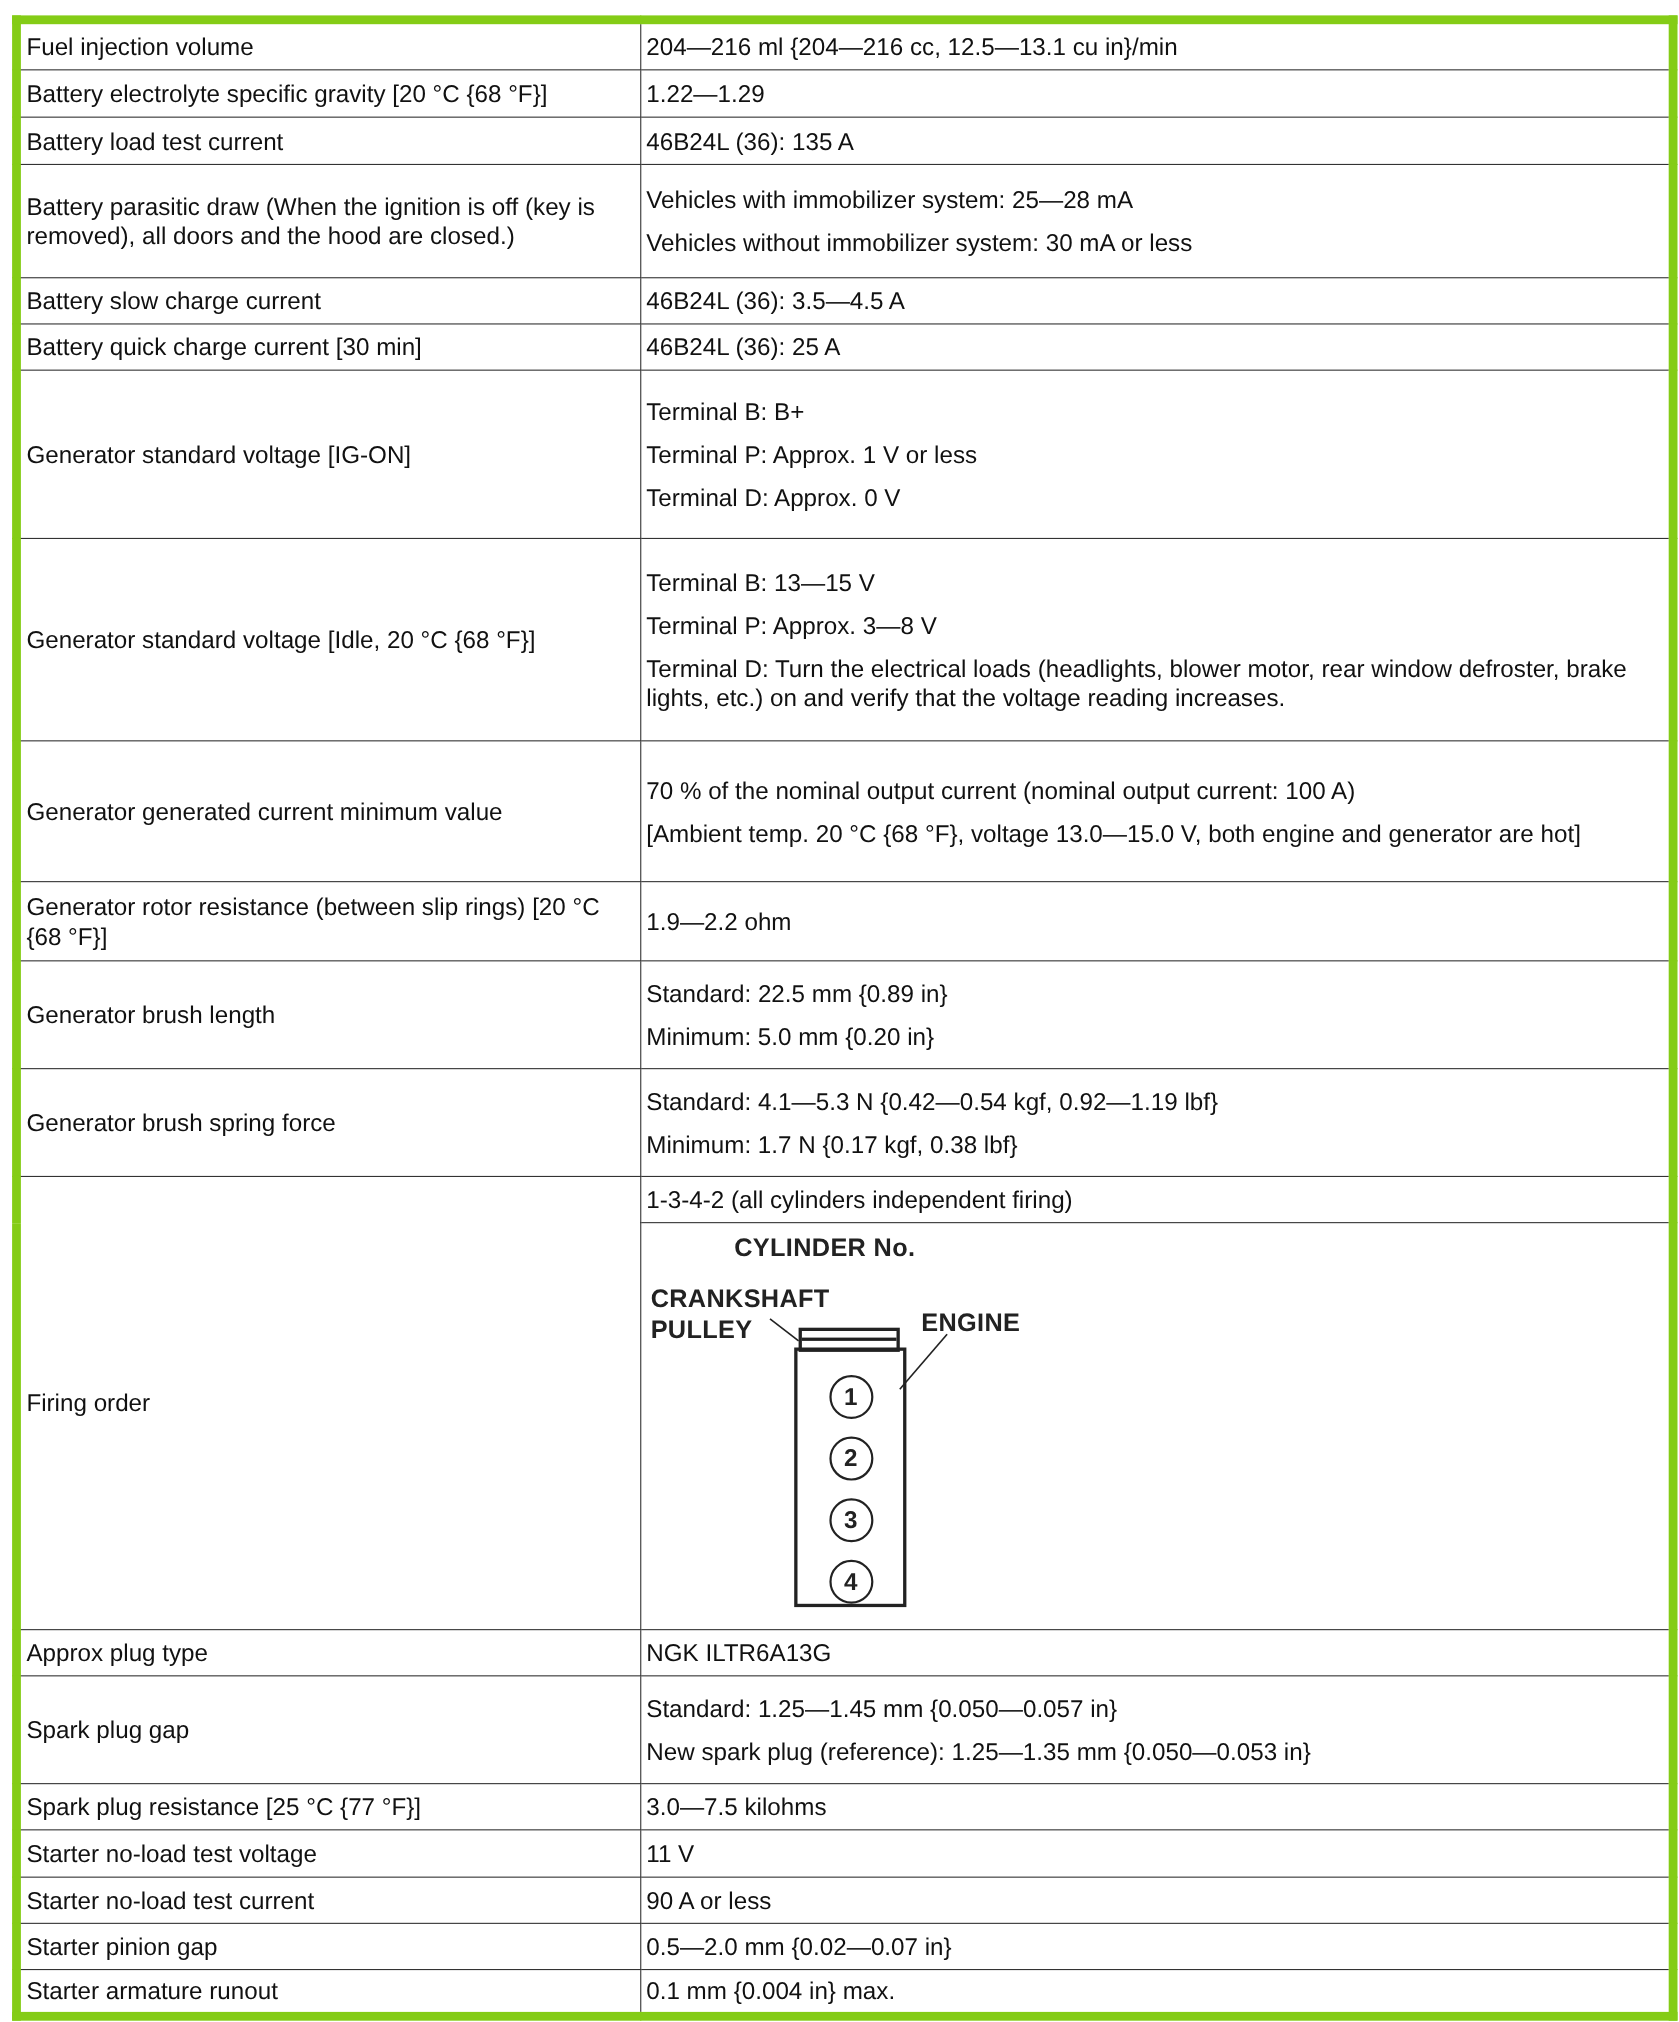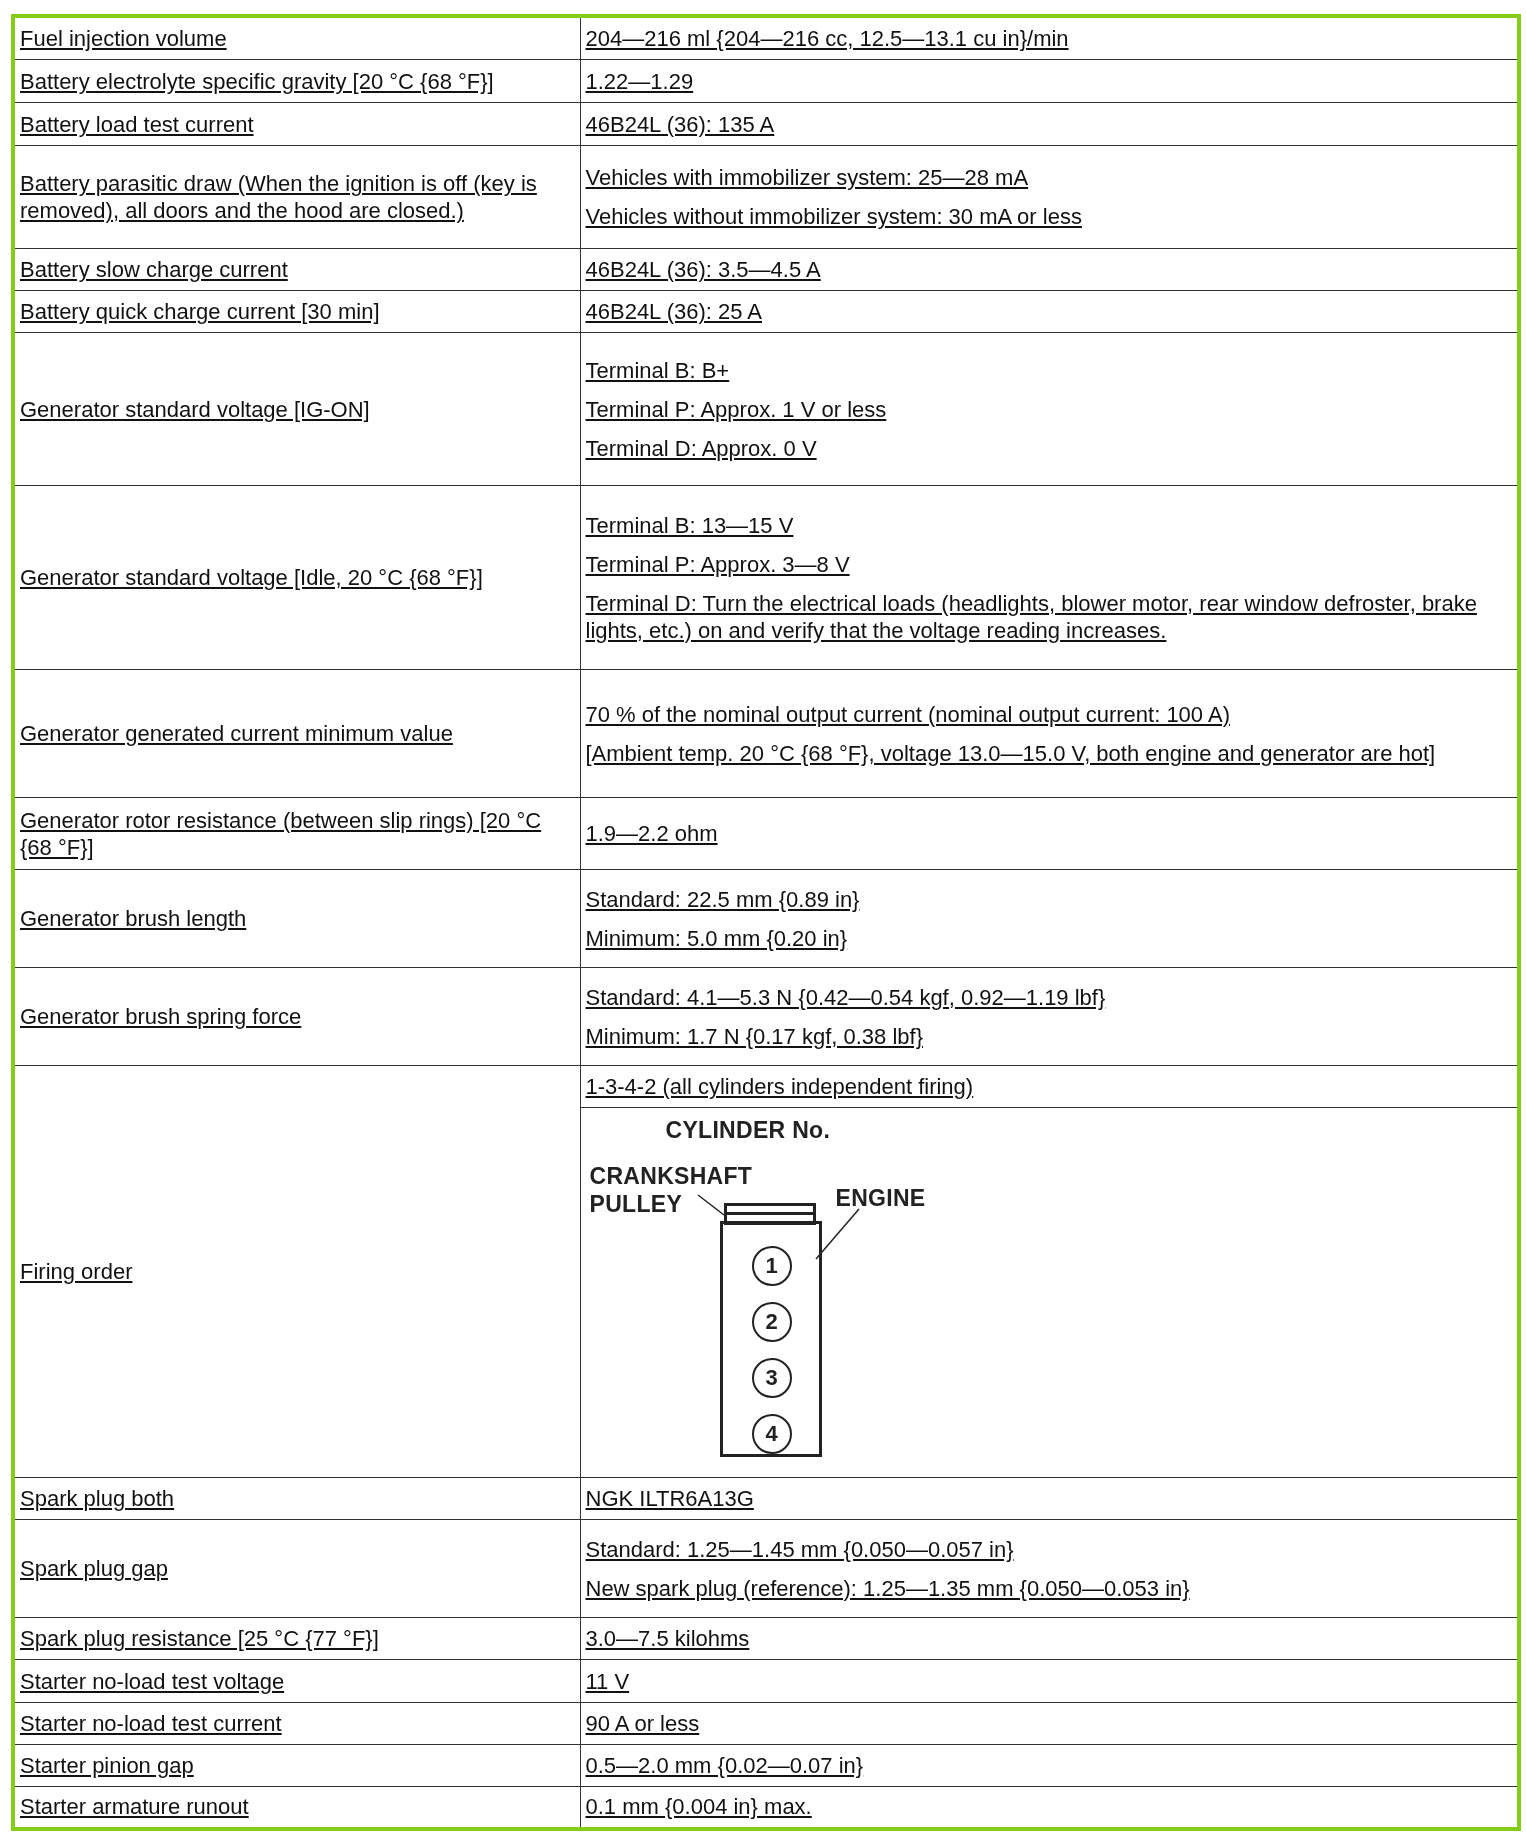--- a/index.html
+++ b/index.html
@@ -1,22 +1,21 @@
 <!DOCTYPE html>
 <html><head>
 <meta charset="utf-8">
 <style>
   html, body { margin: 0; padding: 0; background: #ffffff; }
   body { width: 1526px; height: 1838px; position: relative; overflow: hidden;
          font-family: "Liberation Sans", "DejaVu Sans", sans-serif; color: #111; }
   #spec-table {
     position: absolute; left: 11px; top: 14px; width: 1506px;
     border-collapse: collapse; table-layout: fixed;
-    border: 4px solid #84cc16;
-    text-decoration: underline;
+    border: 8px solid #84cc16;
   }
   #spec-table td {
     border: 1px solid #333; vertical-align: middle;
     font-size: 22px; line-height: 27px; padding: 0 5px;
   }
   col.c1 { width: 567px; }
   col.c2 { width: 939px; }
   .p + .p { margin-top: 12px; }
   .p { display: block; }
   .row1 td { height: 41px; }
@@ -127,21 +126,21 @@
           <div class="eng">
             <div class="cyl" style="top:22px">1</div>
             <div class="cyl" style="top:78px">2</div>
             <div class="cyl" style="top:134px">3</div>
             <div class="cyl" style="top:190px">4</div>
           </div>
         </div>
       </td>
     </tr>
     <tr style="height:42px">
-      <td>Spark plug both</td>
+      <td>Approx plug type</td>
       <td>NGK ILTR6A13G</td>
     </tr>
     <tr style="height:98px">
       <td>Spark plug gap</td>
       <td>
         <span class="p">Standard: 1.25—1.45 mm {0.050—0.057 in}</span>
         <span class="p">New spark plug (reference): 1.25—1.35 mm {0.050—0.053 in}</span>
       </td>
     </tr>
     <tr style="height:42px">

